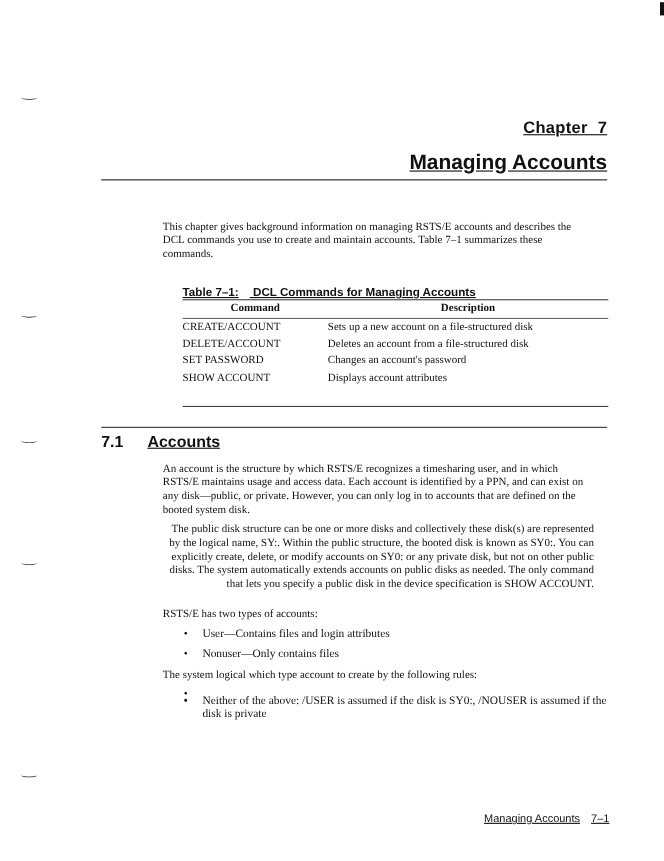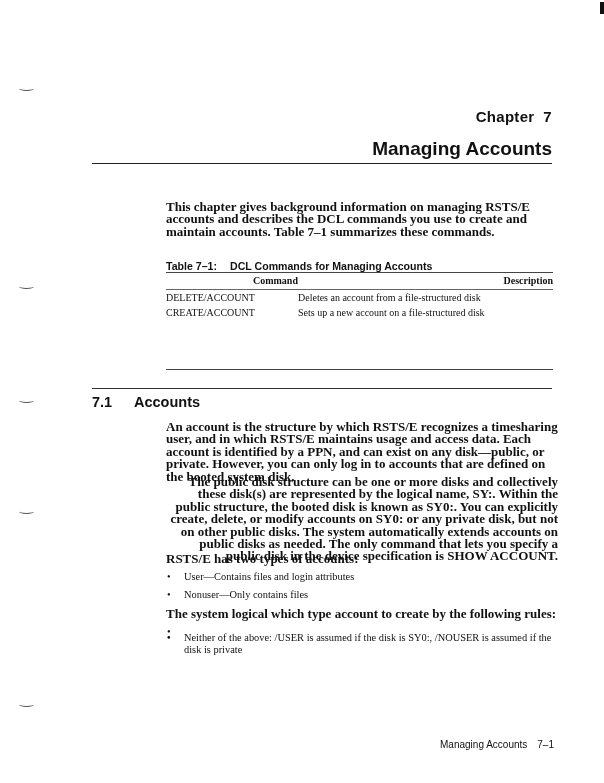--- a/index.html
+++ b/index.html
@@ -2,39 +2,39 @@
 <html><head>
 <meta charset="utf-8">
 <style>
   html, body { margin: 0; padding: 0; }
   body {
     width: 604px; height: 783px; position: relative; overflow: hidden;
     background: #ffffff; color: #111111;
     font-family: "Liberation Serif", serif;
   }
   .abs { position: absolute; }
-  .sans { font-family: "Liberation Sans", sans-serif; }
+  .sans { font-family: "Liberation Sans", sans-serif; text-decoration: underline; }
 
   .chapter-label { right: 52px; top: 108px; font-size: 15px; font-weight: bold; letter-spacing: 0.3px; }
   .chapter-title { right: 52px; top: 138px; font-size: 19px; font-weight: bold; }
   .rule-top { left: 92px; top: 163px; width: 460px; height: 0; border-top: 1.5px solid #222; }
 
-  .para { left: 166px; width: 392px; font-size: 13px; line-height: 12.4px; font-weight: bold; }
+  .para { left: 148px; width: 392px; font-size: 10px; line-height: 12.4px; }
   .p-intro { top: 201px; }
 
   .table-caption { left: 166px; top: 260px; font-size: 10.6px; font-weight: bold; }
   .table-caption .num { margin-right: 10px; }
 
   .tbl-rule { left: 166px; width: 387px; height: 0; border-top: 1px solid #444; }
   .tbl-rule.r1 { top: 272px; }
   .tbl-rule.r2 { top: 289px; border-top: 1px solid #666; }
   .tbl-rule.r3 { top: 369px; }
 
   .tbl { left: 166px; top: 273px; width: 387px; border-collapse: collapse; font-size: 10px; }
-  .tbl th { text-align: right; font-weight: bold; height: 15px; padding: 0; }
+  .tbl th { text-align: center; font-weight: bold; height: 15px; padding: 0; }
   .tbl td { height: 15.2px; padding: 0; vertical-align: middle; white-space: nowrap; }
   .tbl .c1 { width: 132px; }
   .tbl tbody tr:first-child td { padding-top: 2px; }
 
   .rule-sec { left: 92px; top: 388px; width: 460px; height: 0; border-top: 1px solid #333; }
   .section-heading { left: 92px; top: 394px; font-size: 14.5px; font-weight: bold; }
   .section-heading .num { display: inline-block; width: 42px; }
 
   .p1 { top: 421px; }
   .p2 { top: 476px; text-align: right; }
@@ -79,26 +79,34 @@
 <div class="abs tbl-rule r2"></div>
 <table class="abs tbl">
   <thead>
     <tr>
       <th class="c1">Command</th>
       <th>Description</th>
     </tr>
   </thead>
   <tbody>
     <tr>
+      <td class="c1">CREATE/ACCOUNT</td>
+      <td>Sets up a new account on a file-structured disk</td>
+    </tr>
+    <tr>
       <td class="c1">DELETE/ACCOUNT</td>
       <td>Deletes an account from a file-structured disk</td>
     </tr>
     <tr>
-      <td class="c1">CREATE/ACCOUNT</td>
-      <td>Sets up a new account on a file-structured disk</td>
+      <td class="c1">SET PASSWORD</td>
+      <td>Changes an account's password</td>
+    </tr>
+    <tr>
+      <td class="c1">SHOW ACCOUNT</td>
+      <td>Displays account attributes</td>
     </tr>
   </tbody>
 </table>
 <div class="abs tbl-rule r3"></div>
 
 <div class="abs rule-sec"></div>
 <div class="abs sans section-heading">
   <span class="num">7.1</span><span>Accounts</span>
 </div>
 

